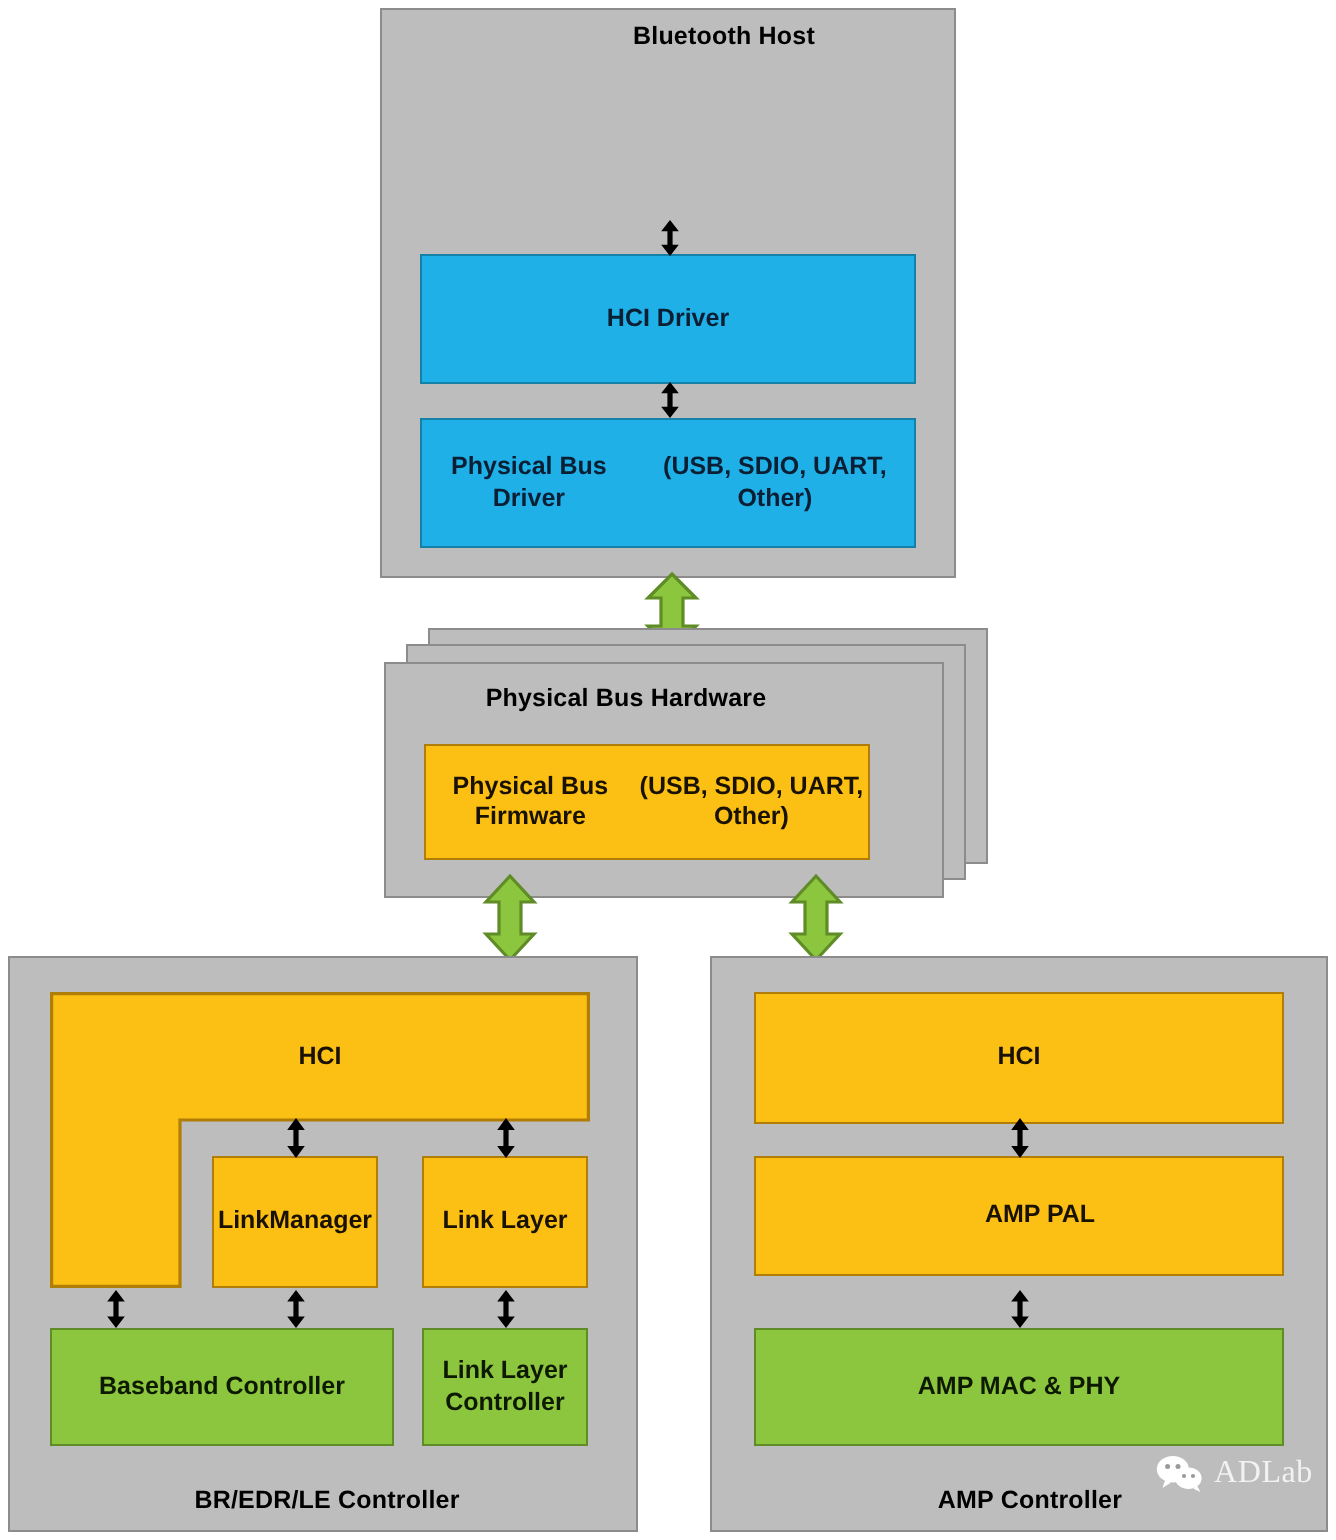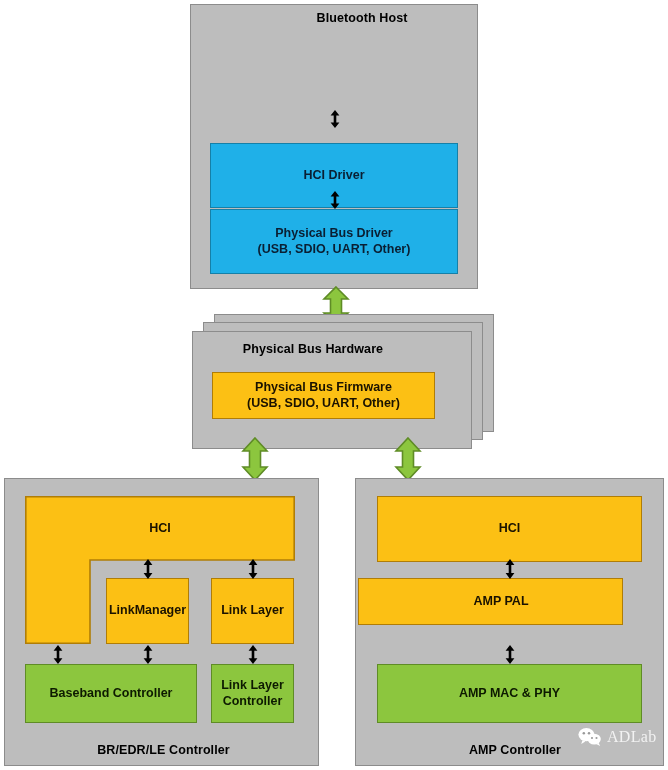--- a/index.html
+++ b/index.html
@@ -105,25 +105,25 @@
 </style>
 </head>
 <body>
 
 <div id="diagram">
 
   <div class="panel" style="left:190px; top:4px; width:288px; height:285px;"></div>
   <div class="panel-title" style="left:190px; top:11px; width:344px;">Bluetooth Host</div>
 
 
-  <div class="box box-blue" style="left:210px; top:127px; width:248px; height:65px;margin-top:16px;">
+  <div class="box box-blue" style="left:210px; top:127px; width:248px; height:65px;">
     <span>HCI Driver</span>
   </div>
 
-  <div class="box box-blue" style="left:210px; top:209px; width:248px; height:65px; flex-direction:column;">
+  <div class="box box-blue" style="left:210px; top:209px; width:248px; height:65px; flex-direction:row;">
     <span>Physical Bus Driver</span>
     <span>(USB, SDIO, UART, Other)</span>
   </div>
 
   <svg class="arrow-black" style="left:327px; top:110px;" width="16" height="18" viewBox="0 0 16 18">
     <path d="M8 0 L12.4 5.6 L9.3 5.6 L9.3 12.4 L12.4 12.4 L8 18 L3.6 12.4 L6.7 12.4 L6.7 5.6 L3.6 5.6 Z" fill="#000000"></path>
   </svg>
 
   <svg class="arrow-black" style="left:327px; top:191px;" width="16" height="18" viewBox="0 0 16 18">
     <path d="M8 0 L12.4 5.6 L9.3 5.6 L9.3 12.4 L12.4 12.4 L8 18 L3.6 12.4 L6.7 12.4 L6.7 5.6 L3.6 5.6 Z" fill="#000000"></path>
@@ -132,21 +132,21 @@
   <svg class="arrow-green" style="left:321px; top:286px;" width="30" height="40" viewBox="0 0 30 40">
     <path d="M15 1 L27 13 L20.5 13 L20.5 27 L27 27 L15 39 L3 27 L9.5 27 L9.5 13 L3 13 Z" fill="#8cc63e" stroke="#5f8c26" stroke-width="1.6" stroke-linejoin="miter"></path>
   </svg>
 
   <div class="panel" style="left:214px; top:314px; width:280px; height:118px;"></div>
   <div class="panel" style="left:203px; top:322px; width:280px; height:118px;"></div>
   <div class="panel" style="left:192px; top:331px; width:280px; height:118px;"></div>
 
   <div class="panel-title" style="left:192px; top:342px; width:242px;">Physical Bus Hardware</div>
 
-  <div class="box box-orange" style="left:212px; top:372px; width:223px; height:47px; flex-direction:column;">
+  <div class="box box-orange" style="left:212px; top:372px; width:223px; height:58px; flex-direction:row;">
     <span>Physical Bus Firmware</span>
     <span>(USB, SDIO, UART, Other)</span>
   </div>
 
   <svg class="arrow-green" style="left:240px; top:437px;" width="30" height="44" viewBox="0 0 30 44">
     <path d="M15 1 L27 14 L20.5 14 L20.5 30 L27 30 L15 43 L3 30 L9.5 30 L9.5 14 L3 14 Z" fill="#8cc63e" stroke="#5f8c26" stroke-width="1.6" stroke-linejoin="miter"></path>
   </svg>
 
   <svg class="arrow-green" style="left:393px; top:437px;" width="30" height="44" viewBox="0 0 30 44">
     <path d="M15 1 L27 14 L20.5 14 L20.5 30 L27 30 L15 43 L3 30 L9.5 30 L9.5 14 L3 14 Z" fill="#8cc63e" stroke="#5f8c26" stroke-width="1.6" stroke-linejoin="miter"></path>
@@ -194,21 +194,21 @@
     <path d="M8 0 L12.4 5.8 L9.3 5.8 L9.3 13.2 L12.4 13.2 L8 19 L3.6 13.2 L6.7 13.2 L6.7 5.8 L3.6 5.8 Z" fill="#000000"></path>
   </svg>
 
   <div class="panel" style="left:355px; top:478px; width:309px; height:288px;"></div>
   <div class="panel-title" style="left:355px; top:743px; width:320px;">AMP Controller</div>
 
   <div class="box box-orange" style="left:377px; top:496px; width:265px; height:66px;">
     <span>HCI</span>
   </div>
 
-  <div class="box box-orange" style="left:358px; top:578px; width:265px; height:47px;padding-left:21px;">
+  <div class="box box-orange" style="left:377px; top:578px; width:265px; height:60px;padding-left:21px;">
     <span>AMP PAL</span>
   </div>
 
   <div class="box box-green" style="left:377px; top:664px; width:265px; height:59px;">
     <span>AMP MAC &amp; PHY</span>
   </div>
 
   <svg class="arrow-black" style="left:502px; top:559px;" width="16" height="20" viewBox="0 0 16 20">
     <path d="M8 0 L12.4 6 L9.3 6 L9.3 14 L12.4 14 L8 20 L3.6 14 L6.7 14 L6.7 6 L3.6 6 Z" fill="#000000"></path>
   </svg>

